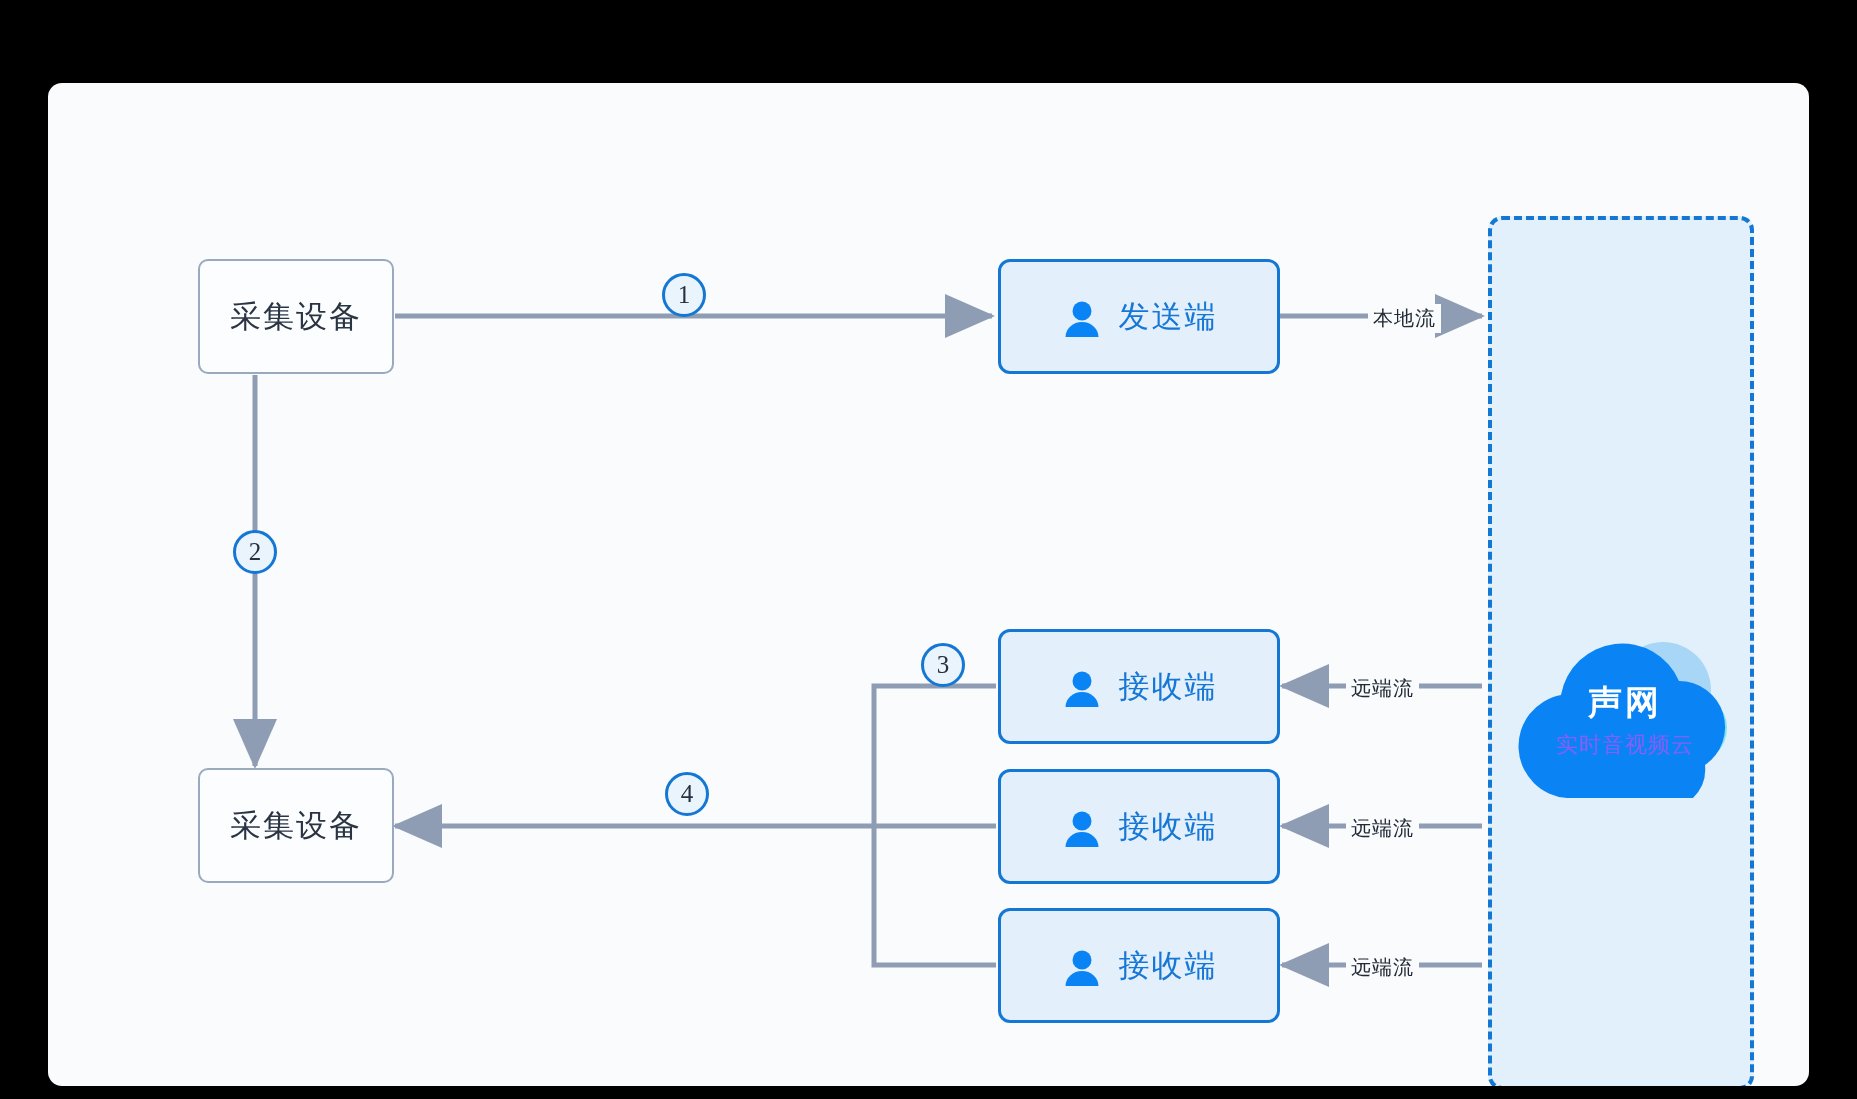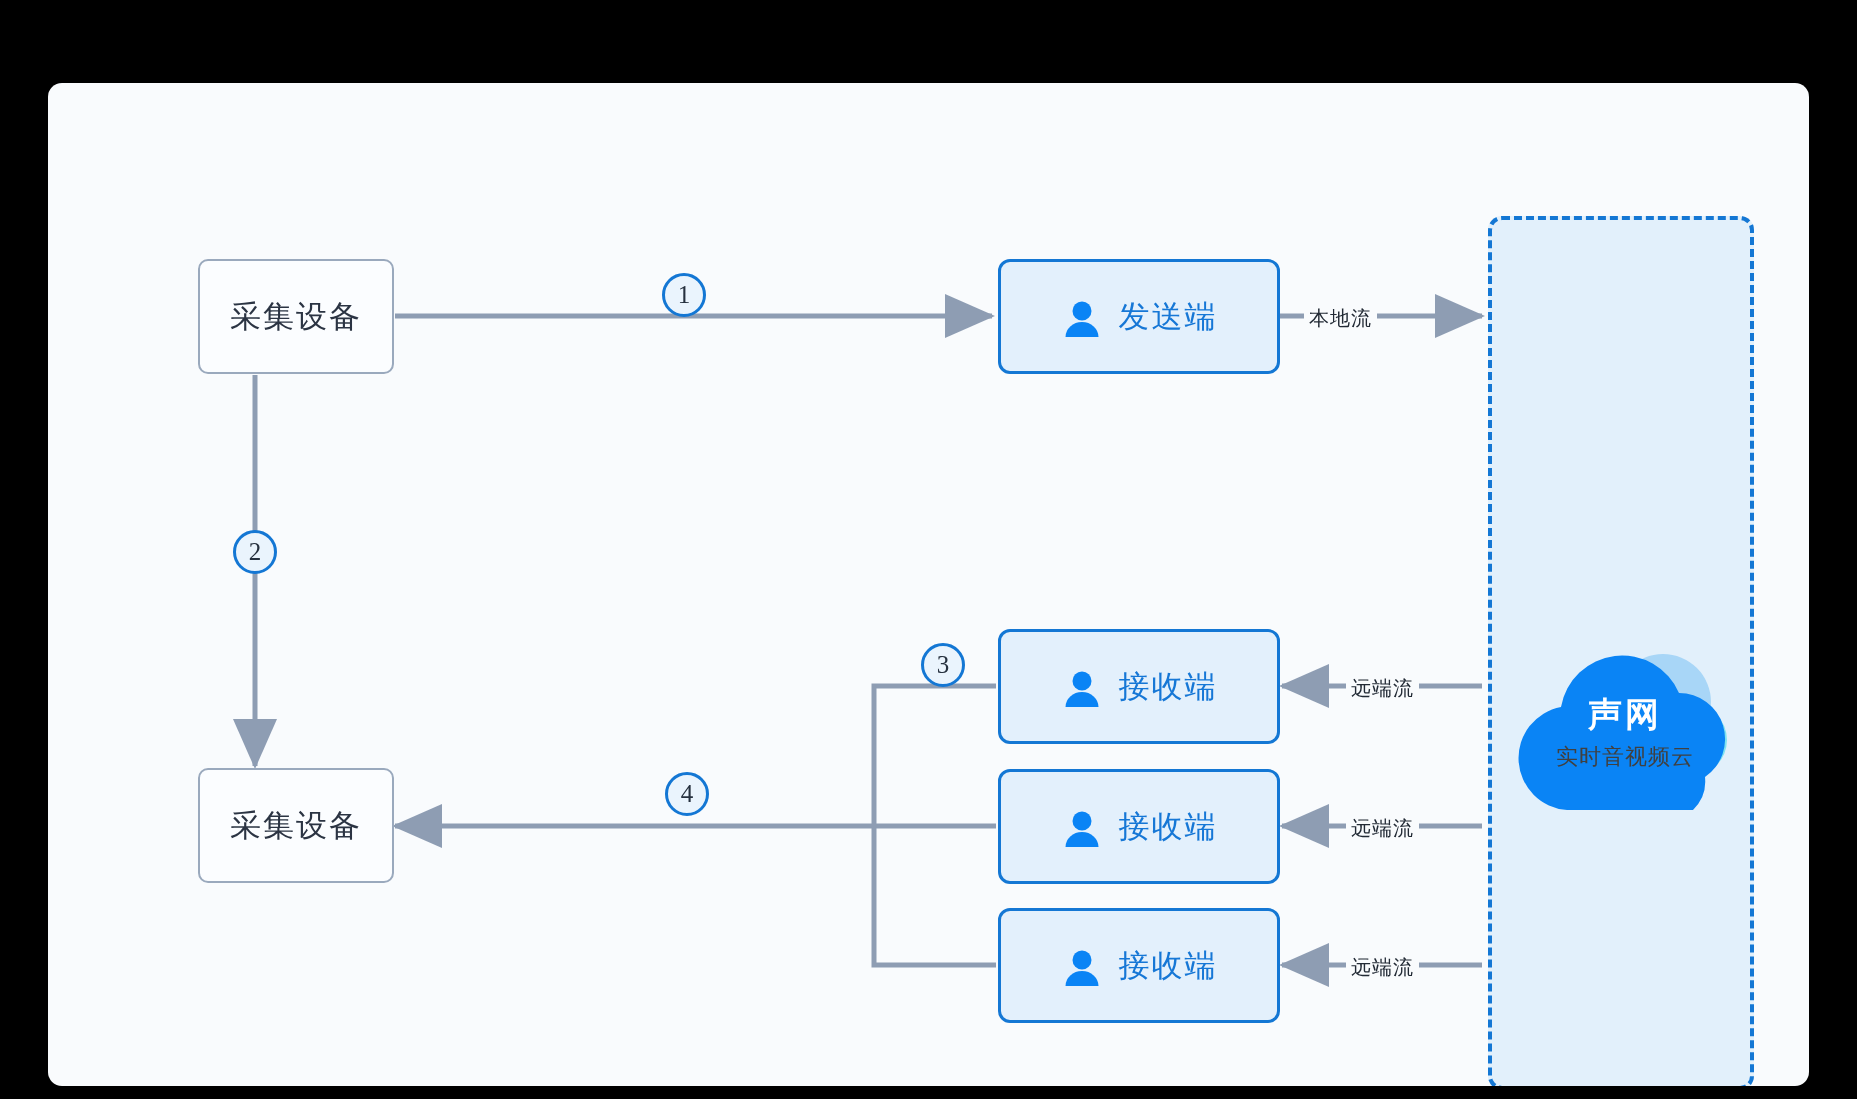--- a/index.html
+++ b/index.html
@@ -21,21 +21,21 @@
              display:flex;align-items:center;justify-content:center;font-family:"Liberation Serif",serif;}
 
   .edge-label{position:absolute;background:#f9fbfd;color:#222a35;font-size:20px;
               padding:1px 5px;white-space:nowrap;letter-spacing:1px;}
 
   .cloudbox{position:absolute;box-sizing:border-box;border:4px dashed #1477d4;background:#e2f0fb;
             border-radius:14px;}
   .cloudlogo{position:absolute;width:260px;height:190px;}
   .cloud-txt1{position:absolute;width:100%;text-align:center;color:#fff;font-size:34px;
               font-weight:bold;letter-spacing:3px;top:62px;}
-  .cloud-txt2{position:absolute;width:100%;text-align:center;color:#404040;font-size:22px;
+  .cloud-txt2{position:absolute;width:100%;text-align:center;color:#8b5cf6;font-size:22px;
               letter-spacing:1px;top:112px;}
 </style>
 </head>
 <body>
 
 <div id="stage">
   <div id="panel">
 
     <svg class="layer" viewBox="0 0 1857 1099">
       <defs>
@@ -102,21 +102,21 @@
       <span class="person-icon">
         <svg viewBox="0 0 42 42" width="42" height="42">
           <circle cx="21" cy="13" r="9.5" fill="#0a84f5"></circle>
           <path d="M4.5,39 A16.5,15 0 0 1 37.5,39 z" fill="#0a84f5"></path>
         </svg>
       </span>
       <span>接收端</span>
     </div>
 
     <div class="cloudbox" style="left:1440px;top:133px;width:266px;height:874px;">
-      <div class="cloudlogo" style="left:3px;top:410px;">
+      <div class="cloudlogo" style="left:3px;top:398px;">
         <svg viewBox="0 0 260 190" width="260" height="190">
           <circle cx="168" cy="72" r="48" fill="#a8d6f7"></circle>
           <circle cx="196" cy="110" r="36" fill="#7fe3f0"></circle>
           <path d="M72,180 a52,52 0 0 1 -6,-103 a62,62 0 0 1 118,-14 a46,46 0 0 1 26,84 a40,40 0 0 1 -12,33 z" fill="#0a84f5"></path>
         </svg>
         <div class="cloud-txt1">声网</div>
         <div class="cloud-txt2">实时音视频云</div>
       </div>
     </div>
 
@@ -126,19 +126,19 @@
     <div class="numcircle" style="left:185px;top:447px;">
       <span>2</span>
     </div>
     <div class="numcircle" style="left:873px;top:560px;">
       <span>3</span>
     </div>
     <div class="numcircle" style="left:617px;top:689px;">
       <span>4</span>
     </div>
 
-    <div class="edge-label" style="left:1256px;top:221px;">本地流</div>
+    <div class="edge-label" style="left:1320px;top:221px;">本地流</div>
     <div class="edge-label" style="left:1298px;top:591px;">远端流</div>
     <div class="edge-label" style="left:1298px;top:731px;">远端流</div>
     <div class="edge-label" style="left:1298px;top:870px;">远端流</div>
 
   </div>
 </div>
 
 </body></html>

